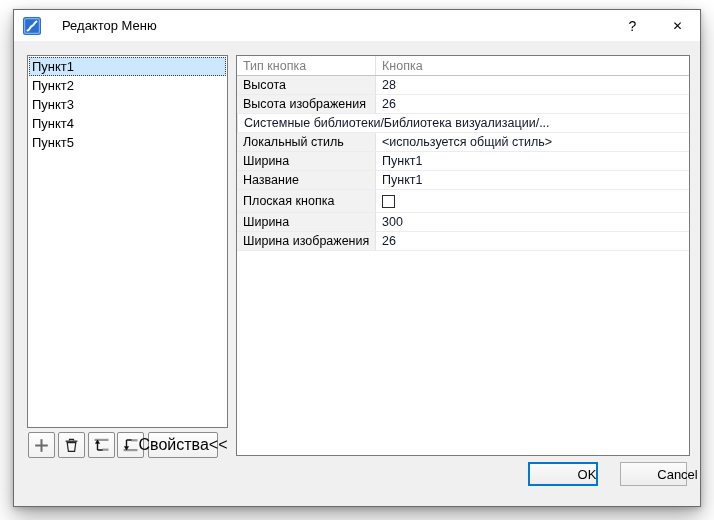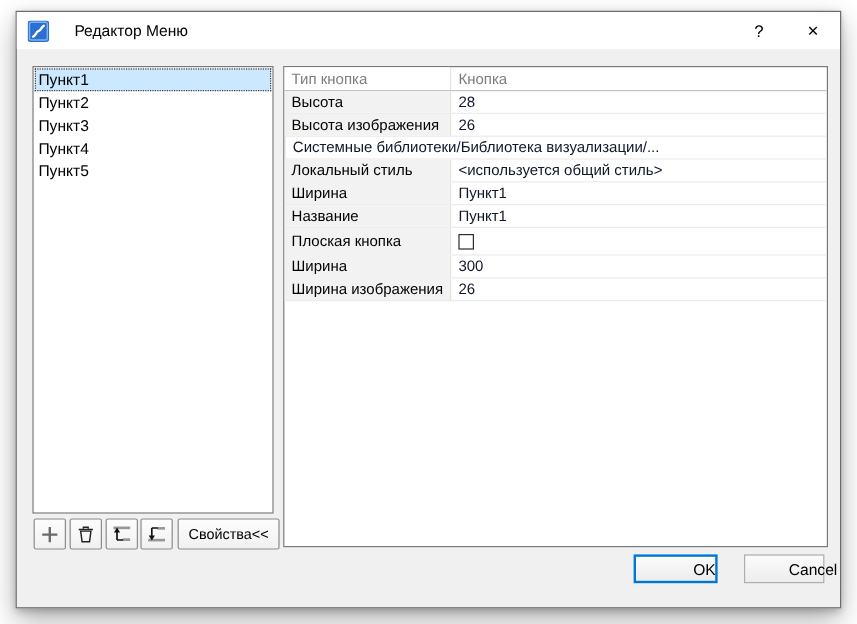--- a/index.html
+++ b/index.html
@@ -26,25 +26,25 @@
   .list-item { height: 19px; line-height: 19px; padding-left: 3px; font-size: 13px;
     color: #000; white-space: nowrap; }
   .list-item.selected { background: #cce8ff; outline: 1px dotted #3c3c3c;
     outline-offset: -1px; }
 
   
   .tool-btn { position: absolute; top: 422px; width: 27px; height: 26px;
     border: 1px solid #8c8c8c; border-radius: 2px;
     background: linear-gradient(#fdfdfd, #f1f1f1);
     display: flex; align-items: center; justify-content: center; }
-  .props-btn { position: absolute; top: 422px; left: 134px; width: 85px; height: 26px;
+  .props-btn { position: absolute; top: 422px; left: 134px; width: 70px; height: 26px;
     border: 1px solid #8c8c8c; border-radius: 2px;
     background: linear-gradient(#fdfdfd, #f1f1f1);
     display: flex; align-items: center; justify-content: center;
-    font-size: 12px; color: #000; white-space: nowrap; }
+    font-size: 16px; color: #000; white-space: nowrap; }
 
   
   .prop-panel { position: absolute; left: 222px; top: 45px; width: 454px; height: 401px;
     background: #fff; border: 1px solid #7a7a7a; overflow: hidden; }
   .prop-row { display: flex; height: 19px; border-bottom: 1px solid #ececec;
     align-items: center; }
   .prop-row.header { height: 20px; border-bottom: 1px solid #c4c4c4; }
   .prop-row.checkbox-row { height: 23px; }
   .prop-name { width: 138px; flex: 0 0 auto; height: 100%; padding-left: 6px;
     font-size: 12.5px; color: #000; background: #f2f2f2; display: flex;

